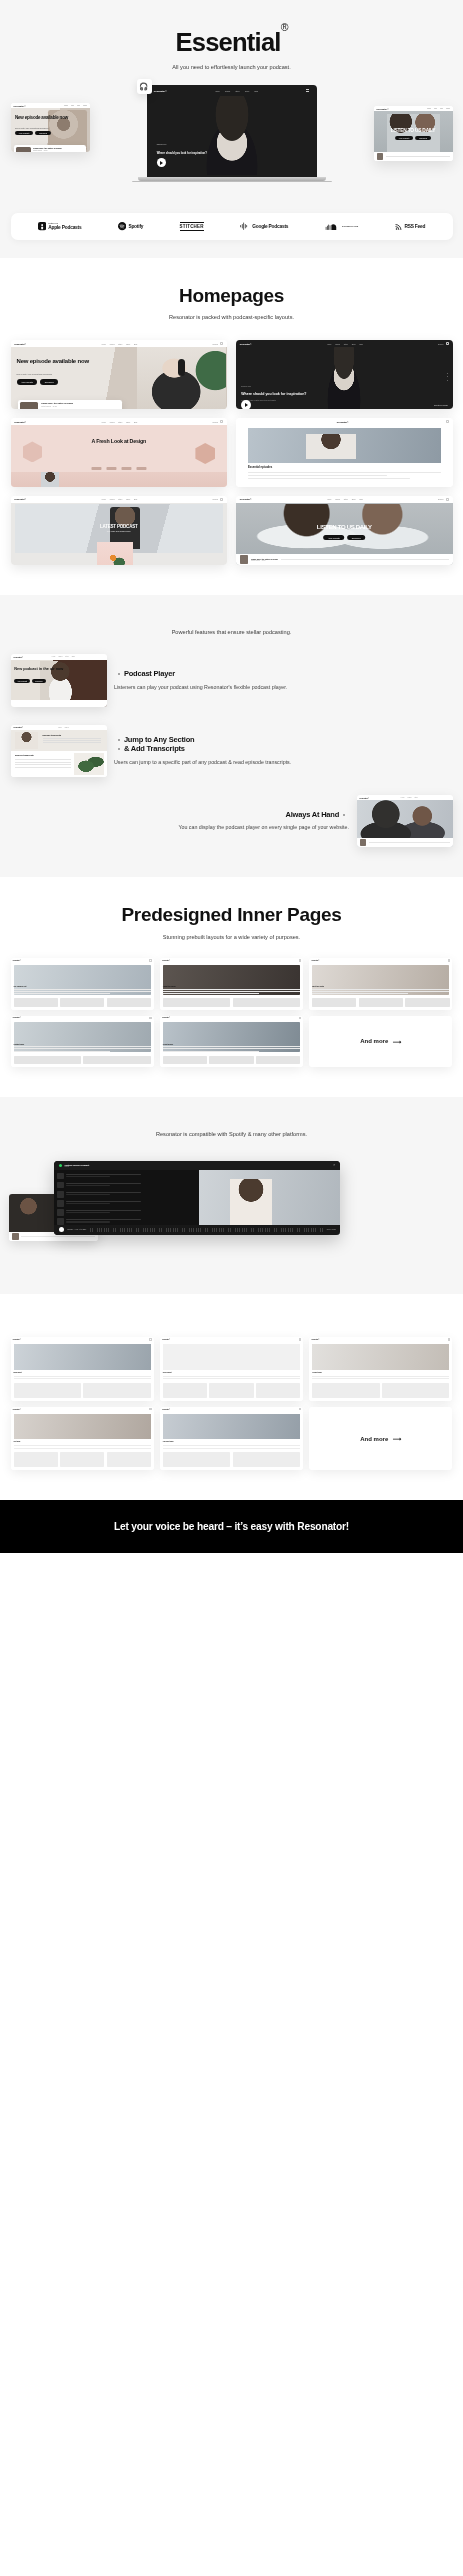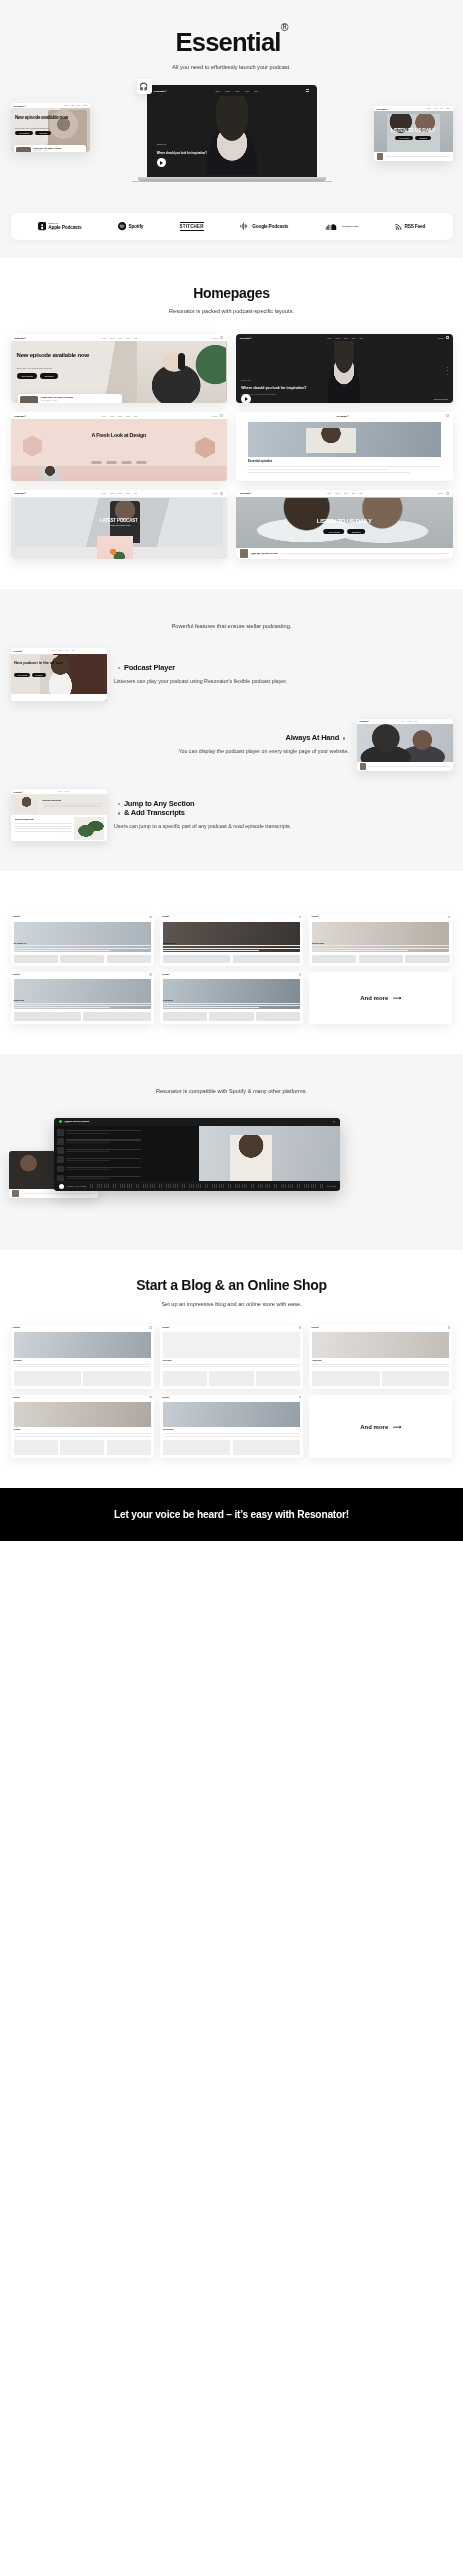--- a/index.html
+++ b/index.html
@@ -12,21 +12,21 @@
     overflow-x:hidden;
   }
   .page { width:463px; position:relative; }
 
   
   .section { width:463px; position:relative; }
   .sec-grey { background:#f6f6f6; }
   .sec-white { background:#ffffff; }
   .sec-head { text-align:center; }
   .sec-title {
-    font-size:14px; font-weight:700; letter-spacing:-0.3px;
+    font-size:19px; font-weight:700; letter-spacing:-0.3px;
     color:#111; line-height:1.2;
   }
   .sec-sub { font-size:5.6px; color:#3a3a3a; margin-top:6.8px; line-height:1.4; }
 
   
   .hero { background:#f6f6f6; padding:30px 0 0 0; border-radius:0; }
   .hero-title {
     text-align:center; font-size:25.6px; font-weight:700;
     letter-spacing:-0.8px; line-height:1;
   }
@@ -733,20 +733,57 @@
           </div>
           <div class="foot"></div>
         </div>
       </div>
       <div class="pe-txt">
         <div class="pe-h"><span class="bullet"></span><span>Podcast Player</span></div>
         <div class="pe-p">Listeners can play your podcast using Resonator's flexible podcast player.</div>
       </div>
     </div>
 
+    <div class="pe-row">
+      <div class="pe-img pe3">
+        <div class="bar">
+          <span class="brand">Resonator®</span>
+          <span class="nav">
+            <span>Home</span>
+            <span>Pages</span>
+          </span>
+        </div>
+        <div class="cv">
+          <div class="top"></div>
+          <div class="ph"></div>
+          <div class="h">Episode transcripts</div>
+          <div class="ln">
+              <i></i>
+              <i></i>
+              <i></i>
+            </div>
+          <div class="ttl">Episode transcripts</div>
+          <div class="tr">
+              <i></i>
+              <i></i>
+              <i></i>
+              <i></i>
+            </div>
+          <div class="plant"></div>
+        </div>
+      </div>
+      <div class="pe-txt">
+        <div class="pe-h">
+          <span class="bullet"></span><span>Jump to Any Section</span><br>
+          <span class="bullet"></span><span>&amp; Add Transcripts</span>
+        </div>
+        <div class="pe-p">Users can jump to a specific part of any podcast &amp; read episode transcripts.</div>
+      </div>
+    </div>
+
     <div class="pe-row rev">
       <div class="pe-img pe2">
         <div class="bar">
           <span class="brand">Resonator®</span>
           <span class="nav">
             <span>Home</span>
             <span>Pages</span>
             <span>Store</span>
           </span>
         </div>
@@ -756,60 +793,27 @@
             <span class="t"></span>
             <span class="line"></span>
           </div>
         </div>
       </div>
       <div class="pe-txt right">
         <div class="pe-h"><span>Always At Hand</span><span class="bullet"></span></div>
         <div class="pe-p">You can display the podcast player on every single page of your website.</div>
       </div>
     </div>
-
-    <div class="pe-row">
-      <div class="pe-img pe3">
-        <div class="bar">
-          <span class="brand">Resonator®</span>
-          <span class="nav">
-            <span>Home</span>
-            <span>Pages</span>
-          </span>
-        </div>
-        <div class="cv">
-          <div class="top"></div>
-          <div class="ph"></div>
-          <div class="h">Episode transcripts</div>
-          <div class="ln">
-              <i></i>
-              <i></i>
-              <i></i>
-            </div>
-          <div class="ttl">Episode transcripts</div>
-          <div class="tr">
-              <i></i>
-              <i></i>
-              <i></i>
-              <i></i>
-            </div>
-          <div class="plant"></div>
-        </div>
-      </div>
-      <div class="pe-txt">
-        <div class="pe-h">
-          <span class="bullet"></span><span>Jump to Any Section</span><br>
-          <span class="bullet"></span><span>&amp; Add Transcripts</span>
-        </div>
-        <div class="pe-p">Users can jump to a specific part of any podcast &amp; read episode transcripts.</div>
-      </div>
-    </div>
   </section>
 
   <section class="section sec-white inner">
+    <div class="sec-head">
+      <h2 class="sec-title">Predesigned Inner Pages</h2>
+      <p class="sec-sub">Stunning prebuilt layouts for a wide variety of purposes.</p>
+    </div>
     <div class="grid3">
 
       <div class="card3 ip">
         <div class="bar">
             <span class="brand">Resonator®</span>
             <span class="rt"></span>
           </div>
         <div class="cv">
           <div class="hero" style="background:linear-gradient(100deg,#cfd6da,#a9b3bb)"></div>
           <div class="t">The episode list</div>
@@ -993,24 +997,20 @@
           <span class="pb"></span>
           <span class="tl">Episode 4 · The Art on Daily</span>
           <span class="wave"></span>
           <span class="tl">00:00 / 43:21</span>
         </div>
       </div>
     </div>
   </section>
 
   <section class="section sec-white blogshop">
-    <div class="sec-head">
-      <h2 class="sec-title">Start a Blog &amp; an Online Shop</h2>
-      <p class="sec-sub">Set up an impressive blog and an online store with ease.</p>
-    </div>
     <div class="grid3">
 
       <div class="card3 sp">
         <div class="bar">
             <span class="brand">Resonator®</span>
             <span class="rt"></span>
           </div>
         <div class="cv">
           <div class="im" style="background:linear-gradient(100deg,#cdd3d8,#9aa4ac)"></div>
           <div class="tt">Blog layout</div>

